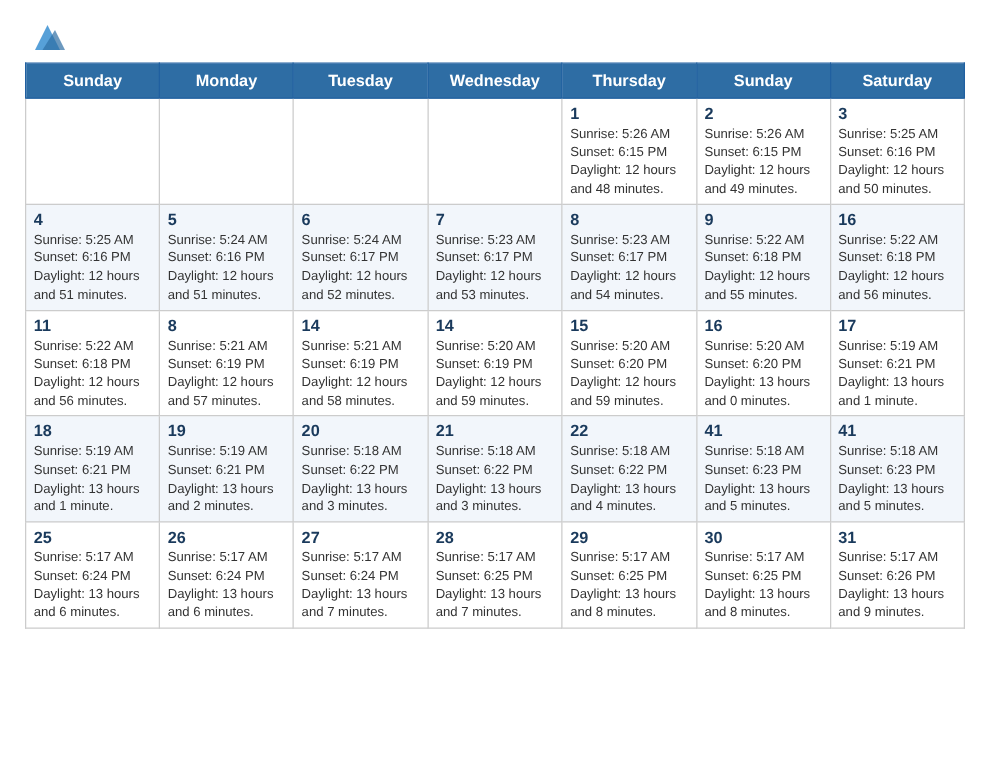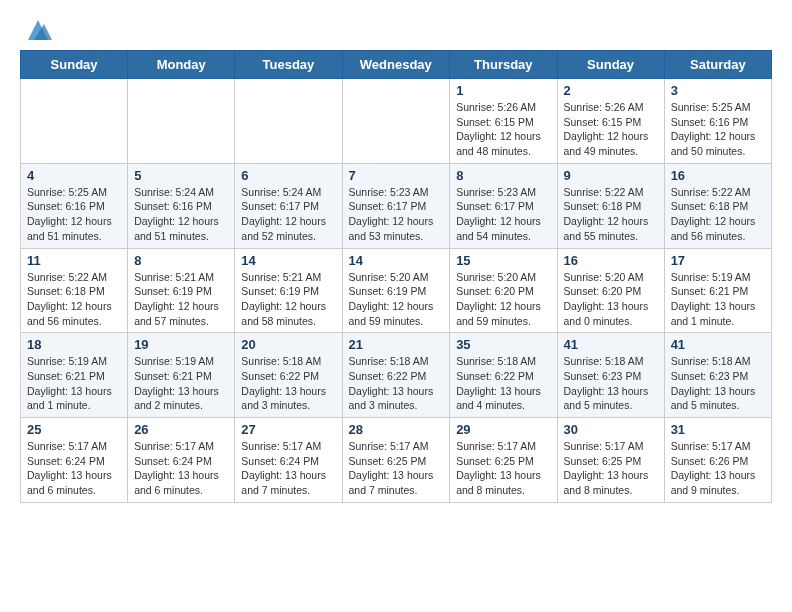--- a/index.html
+++ b/index.html
@@ -283,21 +283,21 @@
 and 3 minutes.</div>
         </td>
         <td>
           <span class="day-num">21</span>
           <div class="day-info" style="white-space: pre-line;">Sunrise: 5:18 AM
 Sunset: 6:22 PM
 Daylight: 13 hours
 and 3 minutes.</div>
         </td>
         <td>
-          <span class="day-num">35</span>
+          <span class="day-num">22</span>
           <div class="day-info" style="white-space: pre-line;">Sunrise: 5:18 AM
 Sunset: 6:22 PM
 Daylight: 13 hours
 and 4 minutes.</div>
         </td>
         <td>
           <span class="day-num">41</span>
           <div class="day-info" style="white-space: pre-line;">Sunrise: 5:18 AM
 Sunset: 6:23 PM
 Daylight: 13 hours

